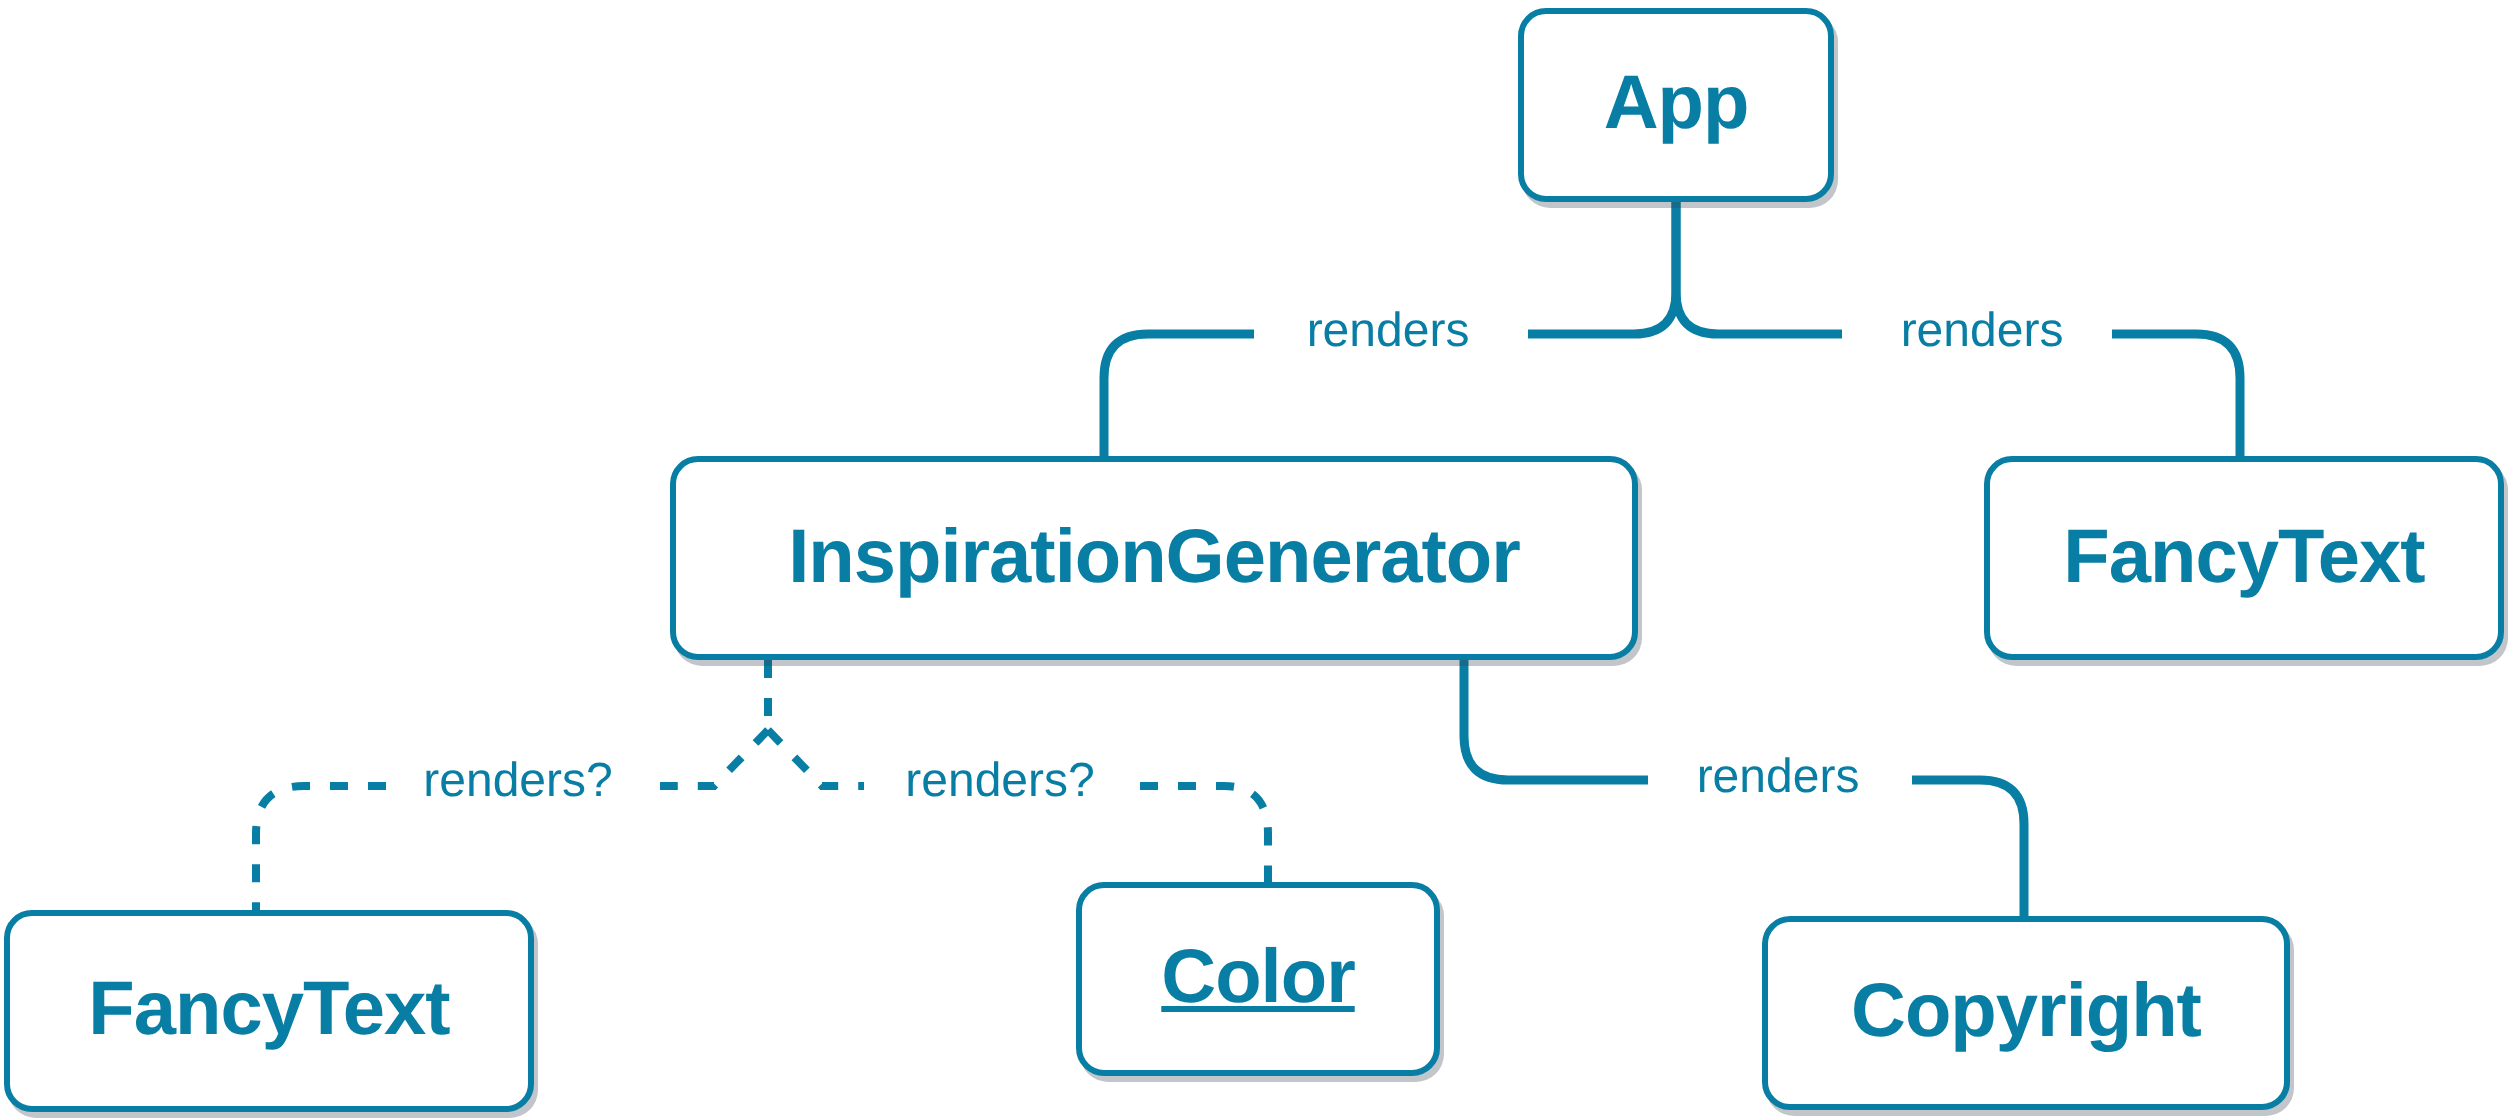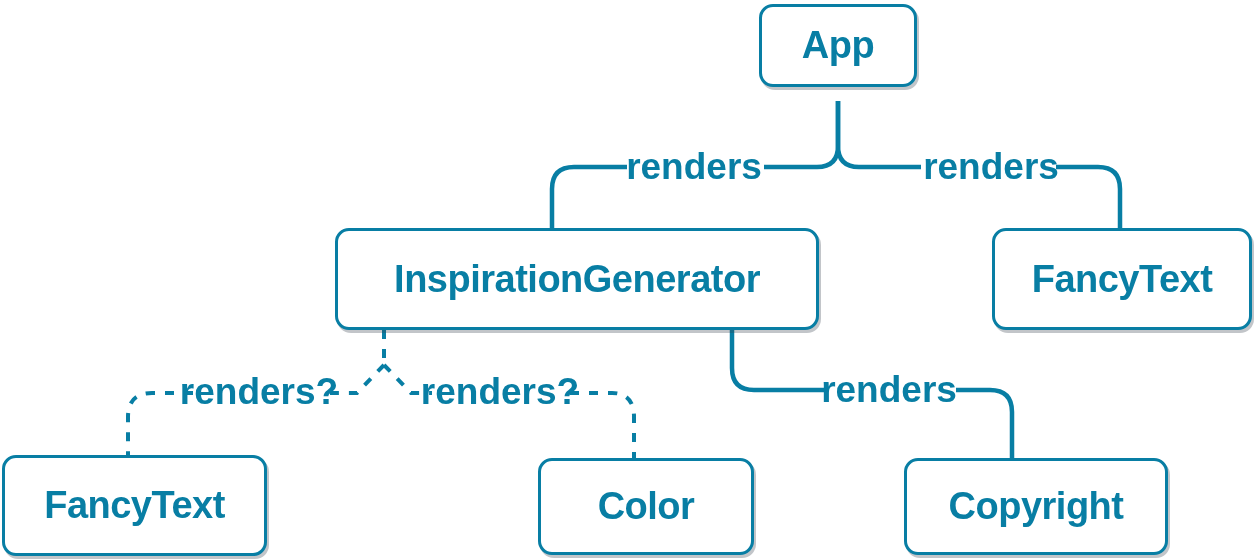--- a/index.html
+++ b/index.html
@@ -39,22 +39,22 @@
     color: var(--accent);
     font-size: 38px;
     font-weight: 600;
     letter-spacing: -0.5px;
     white-space: nowrap;
   }
   .edge-label {
     position: absolute;
     transform: translate(-50%, -50%);
     color: var(--accent);
-    font-size: 37px;
-    font-weight: 700;
+    font-size: 24px;
+    font-weight: 400;
     white-space: nowrap;
     line-height: 1;
   }
 </style>
 </head>
 <body>
 
 <div class="canvas">
 
   <svg class="edges" viewBox="0 0 1257 560" xmlns="http://www.w3.org/2000/svg">
@@ -74,41 +74,41 @@
       <path class="edge dashed" d="M 384 330 V 367"></path>
       <path class="edge dashed" d="M 384 365 L 357 393 H 330"></path>
       <path class="edge dashed" d="M 193 393 H 152 Q 128 393 128 417 V 455"></path>
     </g>
     <g>
       <path class="edge dashed" d="M 384 365 L 411 393 H 432"></path>
       <path class="edge dashed" d="M 570 393 H 612 Q 634 393 634 417 V 458"></path>
     </g>
   </svg>
 
-  <div class="node" style="left:759px; top:4px; width:158px; height:83px;text-align:center;">
+  <div class="node" style="left:759px; top:4px; width:158px; height:97px;text-align:center;">
     <span>App</span>
   </div>
 
   <div class="node" style="left:335px; top:228px; width:484px; height:102px;">
     <span>InspirationGenerator</span>
   </div>
 
   <div class="node" style="left:992px; top:228px; width:260px; height:102px;">
     <span>FancyText</span>
   </div>
 
   <div class="node" style="left:2px; top:455px; width:265px; height:101px;">
     <span>FancyText</span>
   </div>
 
-  <div class="node" style="left:538px; top:458px; width:216px; height:97px;">
+  <div class="node" style="left:538px; top:441px; width:182px; height:97px;text-decoration:underline;">
     <span>Color</span>
   </div>
 
-  <div class="node" style="left:881px; top:458px; width:264px; height:97px;margin-left:23px;">
+  <div class="node" style="left:881px; top:458px; width:264px; height:97px;">
     <span>Copyright</span>
   </div>
 
   <div class="edge-label" style="left:694px; top:166px;">renders</div>
 
   <div class="edge-label" style="left:991px; top:166px;">renders</div>
 
   <div class="edge-label" style="left:259px; top:391px;">renders?</div>
 
   <div class="edge-label" style="left:500px; top:391px;">renders?</div>

